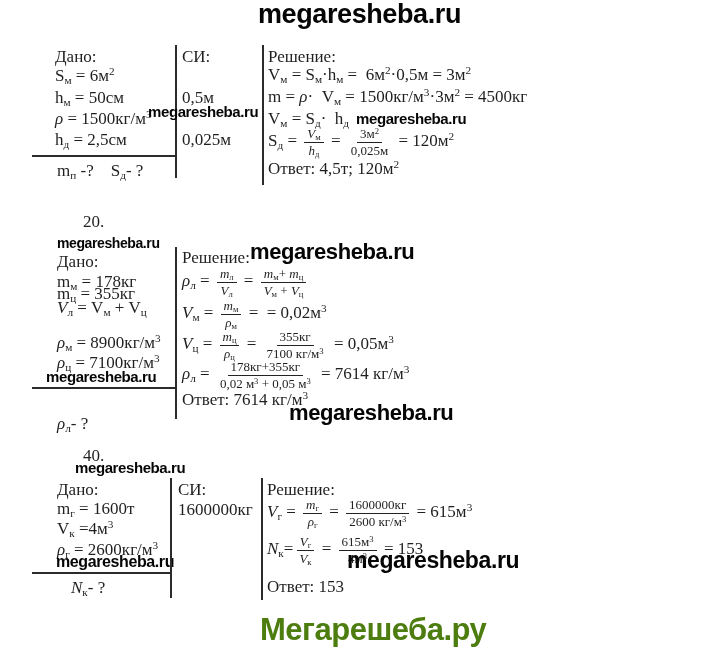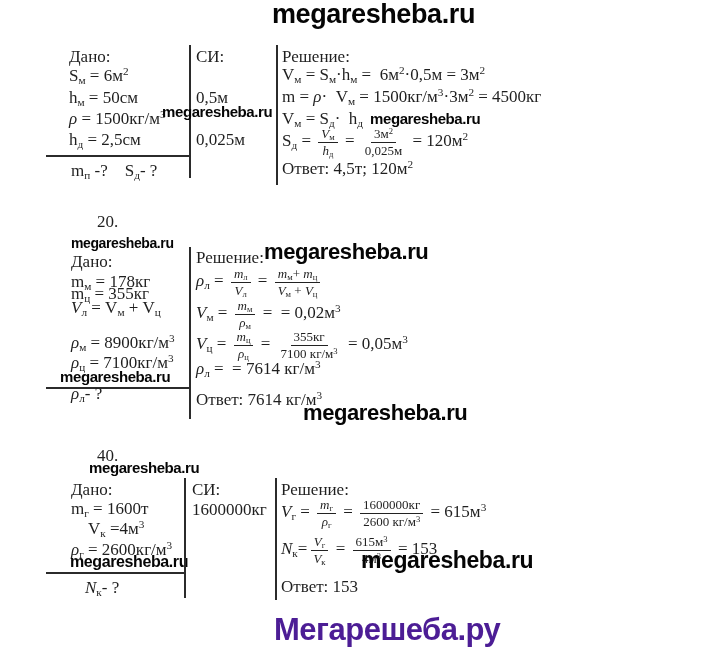--- a/index.html
+++ b/index.html
@@ -4,34 +4,34 @@
 <style>
   * { margin:0; padding:0; box-sizing:border-box; }
   html,body { width:720px; height:651px; }
   body {
     background:#ffffff;
     font-family:"Liberation Serif", serif;
     color:#1f1f1f;
     position:relative;
     overflow:hidden;
   }
-  .sheet { position:absolute; inset:0; background:#fff;margin-left:14px; }
+  .sheet { position:absolute; inset:0; background:#fff; }
   .abs { position:absolute; white-space:pre; }
   .t { font-size:17px; line-height:1.15; }
   .wm {
     font-family:"Liberation Sans", sans-serif;
     font-weight:bold;
     color:#050505;
     letter-spacing:-0.4px;
     line-height:1;
   }
   .footer-brand {
     font-family:"Liberation Sans", sans-serif;
     font-weight:bold;
-    color:#4c1d95;
+    color:#4d7c0f;
     font-size:31px;
     letter-spacing:-0.5px;
   }
   .vline { position:absolute; width:1.5px; background:#2b2b2b; }
   .hline { position:absolute; height:1.6px; background:#2b2b2b; }
   sub { font-size:66%; vertical-align:-0.28em; line-height:0; }
   sup { font-size:66%; vertical-align:0.5em; line-height:0; }
   .frac {
     display:inline-flex; flex-direction:column; align-items:center;
     vertical-align:middle; margin:0 3px; font-size:13px; line-height:1.2;
@@ -81,41 +81,41 @@
     <div class="abs wm" style="left:57px;top:236px;font-size:14px">megaresheba.ru</div>
 
     <div class="abs t" style="left:57px;top:252px">Дано:</div>
     <div class="abs t" style="left:57px;top:272px">m<sub>м</sub> = 178кг</div>
     <div class="abs t" style="left:57px;top:284px">m<sub>ц</sub> = 355кг</div>
     <div class="abs t" style="left:57px;top:298px"><i>V</i><sub>л</sub> = V<sub>м</sub> + V<sub>ц</sub></div>
     <div class="abs t" style="left:57px;top:333px"><i>ρ</i><sub>м</sub> = 8900кг/м<sup>3</sup></div>
     <div class="abs t" style="left:57px;top:353px"><i>ρ</i><sub>ц</sub> = 7100кг/м<sup>3</sup></div>
     <div class="abs wm" style="left:46px;top:369px;font-size:15px">megaresheba.ru</div>
     <div class="hline" style="left:32px;top:387px;width:143px"></div>
-    <div class="abs t" style="left:57px;top:384px"><i>ρ</i><sub>л</sub>- ?</div>
+    <div class="abs t" style="left:57px;top:414px"><i>ρ</i><sub>л</sub>- ?</div>
 
     <div class="vline" style="left:175px;top:247px;height:172px"></div>
 
     <div class="abs t" style="left:182px;top:248px">Решение:</div>
     <div class="abs wm" style="left:250px;top:241px;font-size:22px">megaresheba.ru</div>
     <div class="abs t" style="left:182px;top:266px"><i>ρ</i><sub>л</sub> = <span class="frac"><span class="fn"><i>m</i><sub>л</sub></span><span class="fd"><i>V</i><sub>л</sub></span></span> = <span class="frac"><span class="fn"><i>m</i><sub>м</sub>+ <i>m</i><sub>ц</sub></span><span class="fd"><i>V</i><sub>м</sub> + <i>V</i><sub>ц</sub></span></span></div>
     <div class="abs t" style="left:182px;top:298px"><i>V</i><sub>м</sub> = <span class="frac"><span class="fn"><i>m</i><sub>м</sub></span><span class="fd"><i>ρ</i><sub>м</sub></span></span> =  = 0,02м<sup>3</sup></div>
     <div class="abs t" style="left:182px;top:329px"><i>V</i><sub>ц</sub> = <span class="frac"><span class="fn"><i>m</i><sub>ц</sub></span><span class="fd"><i>ρ</i><sub>ц</sub></span></span> = <span class="frac"><span class="fn">355кг</span><span class="fd">7100 кг/м<sup>3</sup></span></span> = 0,05м<sup>3</sup></div>
-    <div class="abs t" style="left:182px;top:359px"><i>ρ</i><sub>л</sub> =  = 7614 кг/м<sup>3</sup></div>
+    <div class="abs t" style="left:182px;top:359px"><i>ρ</i><sub>л</sub> = <span class="frac"><span class="fn">178кг+355кг</span><span class="fd">0,02 м<sup>3</sup> + 0,05 м<sup>3</sup></span></span> = 7614 кг/м<sup>3</sup></div>
     <div class="abs t" style="left:182px;top:390px">Ответ: 7614 кг/м<sup>3</sup></div>
     <div class="abs wm" style="left:289px;top:402px;font-size:22px">megaresheba.ru</div>
   </section>
 
   <section>
     <div class="abs t" style="left:83px;top:446px">40.</div>
     <div class="abs wm" style="left:75px;top:460px;font-size:15px">megaresheba.ru</div>
 
     <div class="abs t" style="left:57px;top:480px">Дано:</div>
     <div class="abs t" style="left:57px;top:499px">m<sub>г</sub> = 1600т</div>
-    <div class="abs t" style="left:74px;top:519px">V<sub>к</sub> =4м<sup>3</sup></div>
+    <div class="abs t" style="left:57px;top:519px">V<sub>к</sub> =4м<sup>3</sup></div>
     <div class="abs t" style="left:57px;top:540px"><i>ρ</i><sub>г</sub> = 2600кг/м<sup>3</sup></div>
     <div class="abs wm" style="left:56px;top:554px;font-size:16px">megaresheba.ru</div>
     <div class="hline" style="left:32px;top:572px;width:138px"></div>
     <div class="abs t" style="left:71px;top:578px"><i>N</i><sub>к</sub>- ?</div>
 
     <div class="vline" style="left:170px;top:478px;height:120px"></div>
 
     <div class="abs t" style="left:178px;top:480px">СИ:</div>
     <div class="abs t" style="left:178px;top:500px">1600000кг</div>
 

